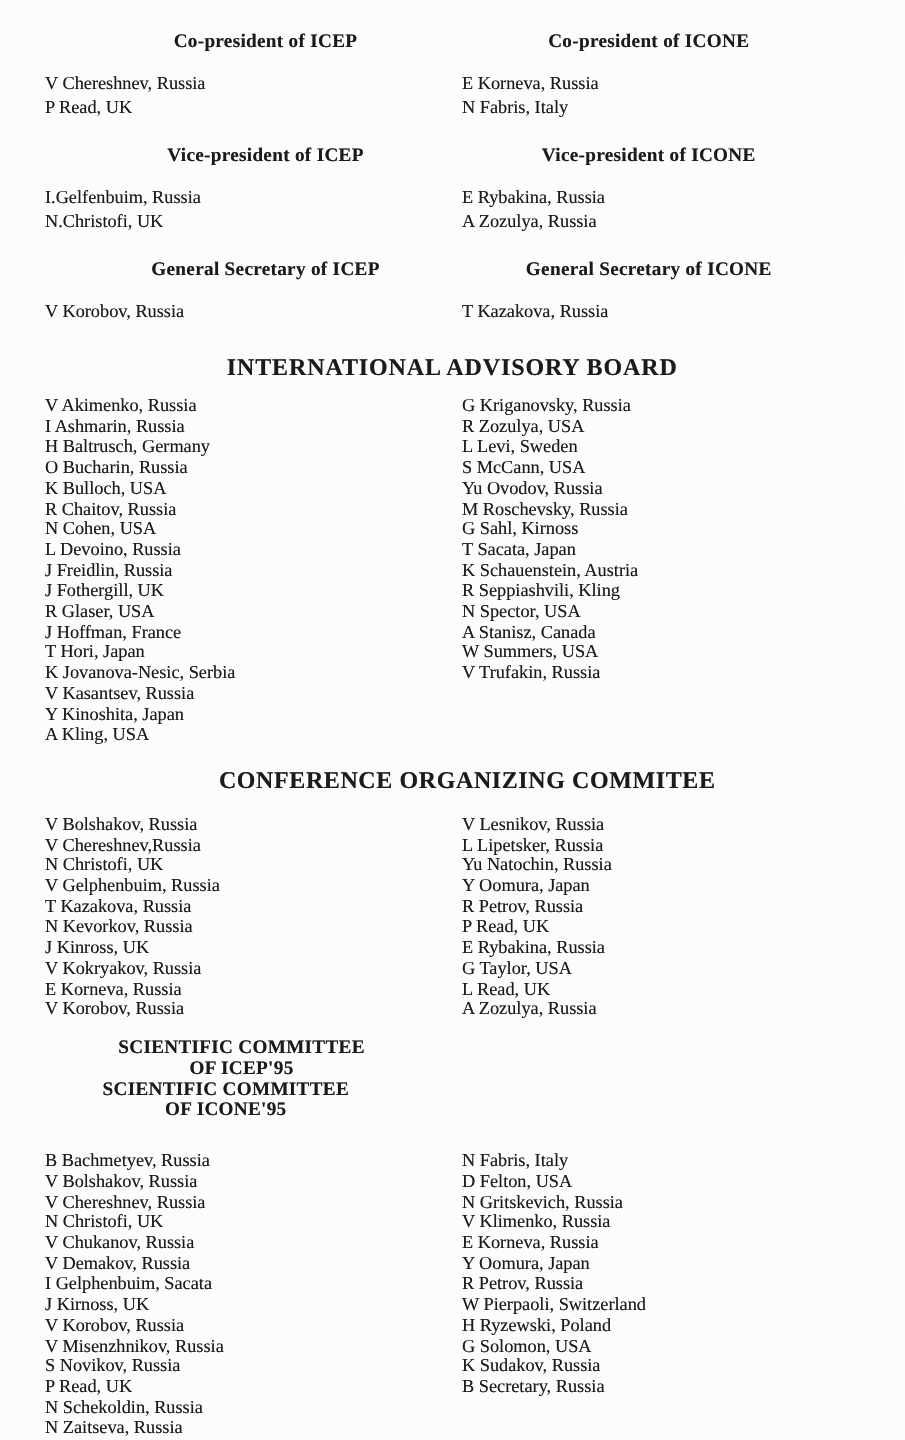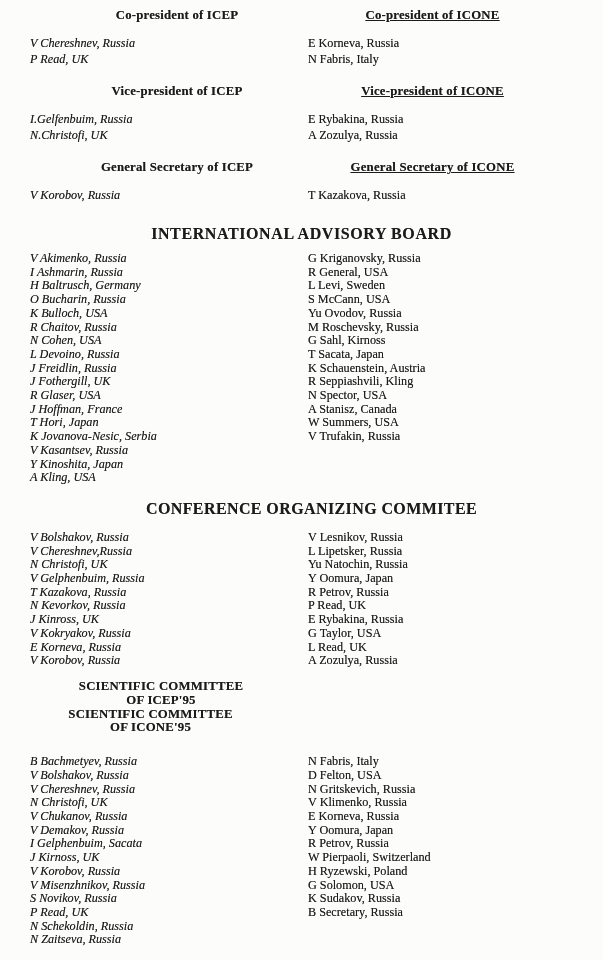--- a/index.html
+++ b/index.html
@@ -19,29 +19,29 @@
 
   .heading {
     font-weight: bold;
     text-align: center;
     font-size: 16px;
     line-height: 15px;
     letter-spacing: 0.2px;
   }
 
   
-  .officers { padding-top: 8px; align-items: center; }
+  .officers { padding-top: 20px; align-items: center; }
   .officer-group { margin-bottom: 17px; }
   .officer-group .heading { margin-bottom: 12px; font-size: 12.8px; }
   .col-left  .officer-group .heading { padding-left: 52px; }
-  .col-right .officer-group .heading { padding-right: 40px; text-decoration: underline; }
+  .col-right .officer-group .heading { padding-right: 40px; }
   .officers .member-list .name-line { line-height: 16px; }
 
   .member-list { }
-  .col-left  .member-list { padding-left: 30px; font-style: italic; }
+  .col-left  .member-list { padding-left: 30px; }
   .col-right .member-list { padding-left: 6px; }
 
   .name-line {
     font-size: 12.2px;
     line-height: 13.7px;
     white-space: nowrap;
   }
 
   
   .board-title { margin-top: 6px; margin-bottom: 11px; letter-spacing: 0.6px; }
@@ -125,21 +125,21 @@
             <div class="name-line">T Hori, Japan</div>
             <div class="name-line">K Jovanova-Nesic, Serbia</div>
             <div class="name-line">V Kasantsev, Russia</div>
             <div class="name-line">Y Kinoshita, Japan</div>
             <div class="name-line">A Kling, USA</div>
           </div>
       </div>
       <div class="col-right">
         <div class="member-list">
             <div class="name-line">G Kriganovsky, Russia</div>
-            <div class="name-line">R General, USA</div>
+            <div class="name-line">R Zozulya, USA</div>
             <div class="name-line">L Levi, Sweden</div>
             <div class="name-line">S McCann, USA</div>
             <div class="name-line">Yu Ovodov, Russia</div>
             <div class="name-line">M Roschevsky, Russia</div>
             <div class="name-line">G Sahl, Kirnoss</div>
             <div class="name-line">T Sacata, Japan</div>
             <div class="name-line">K Schauenstein, Austria</div>
             <div class="name-line">R Seppiashvili, Kling</div>
             <div class="name-line">N Spector, USA</div>
             <div class="name-line">A Stanisz, Canada</div>

